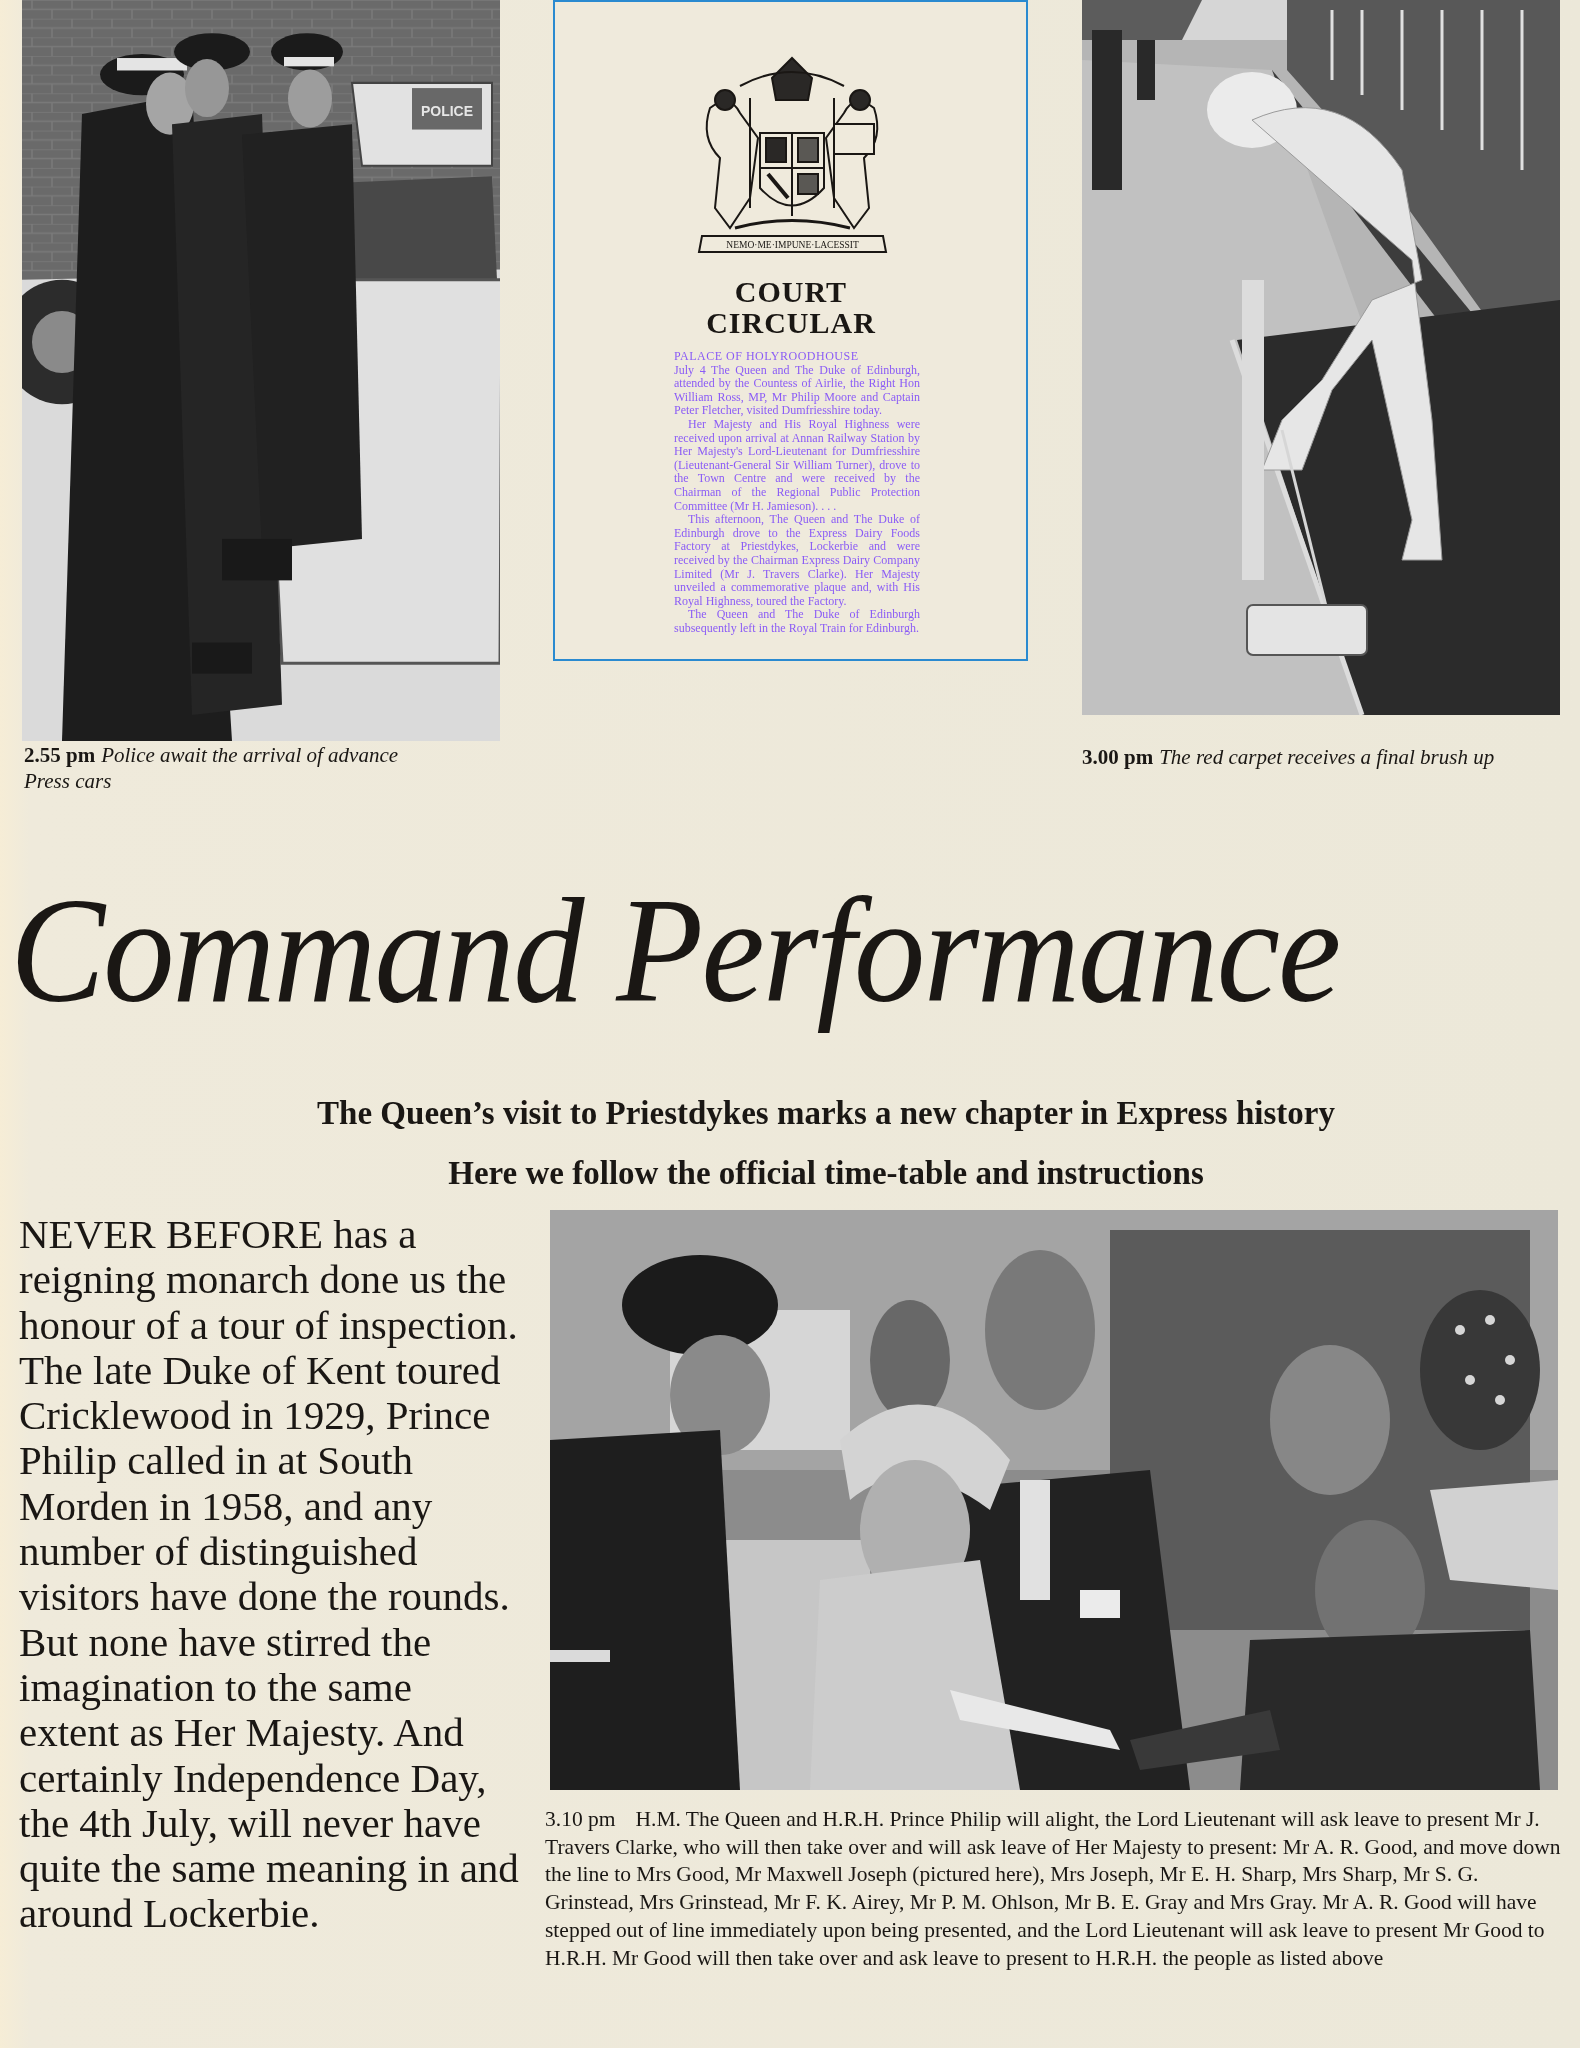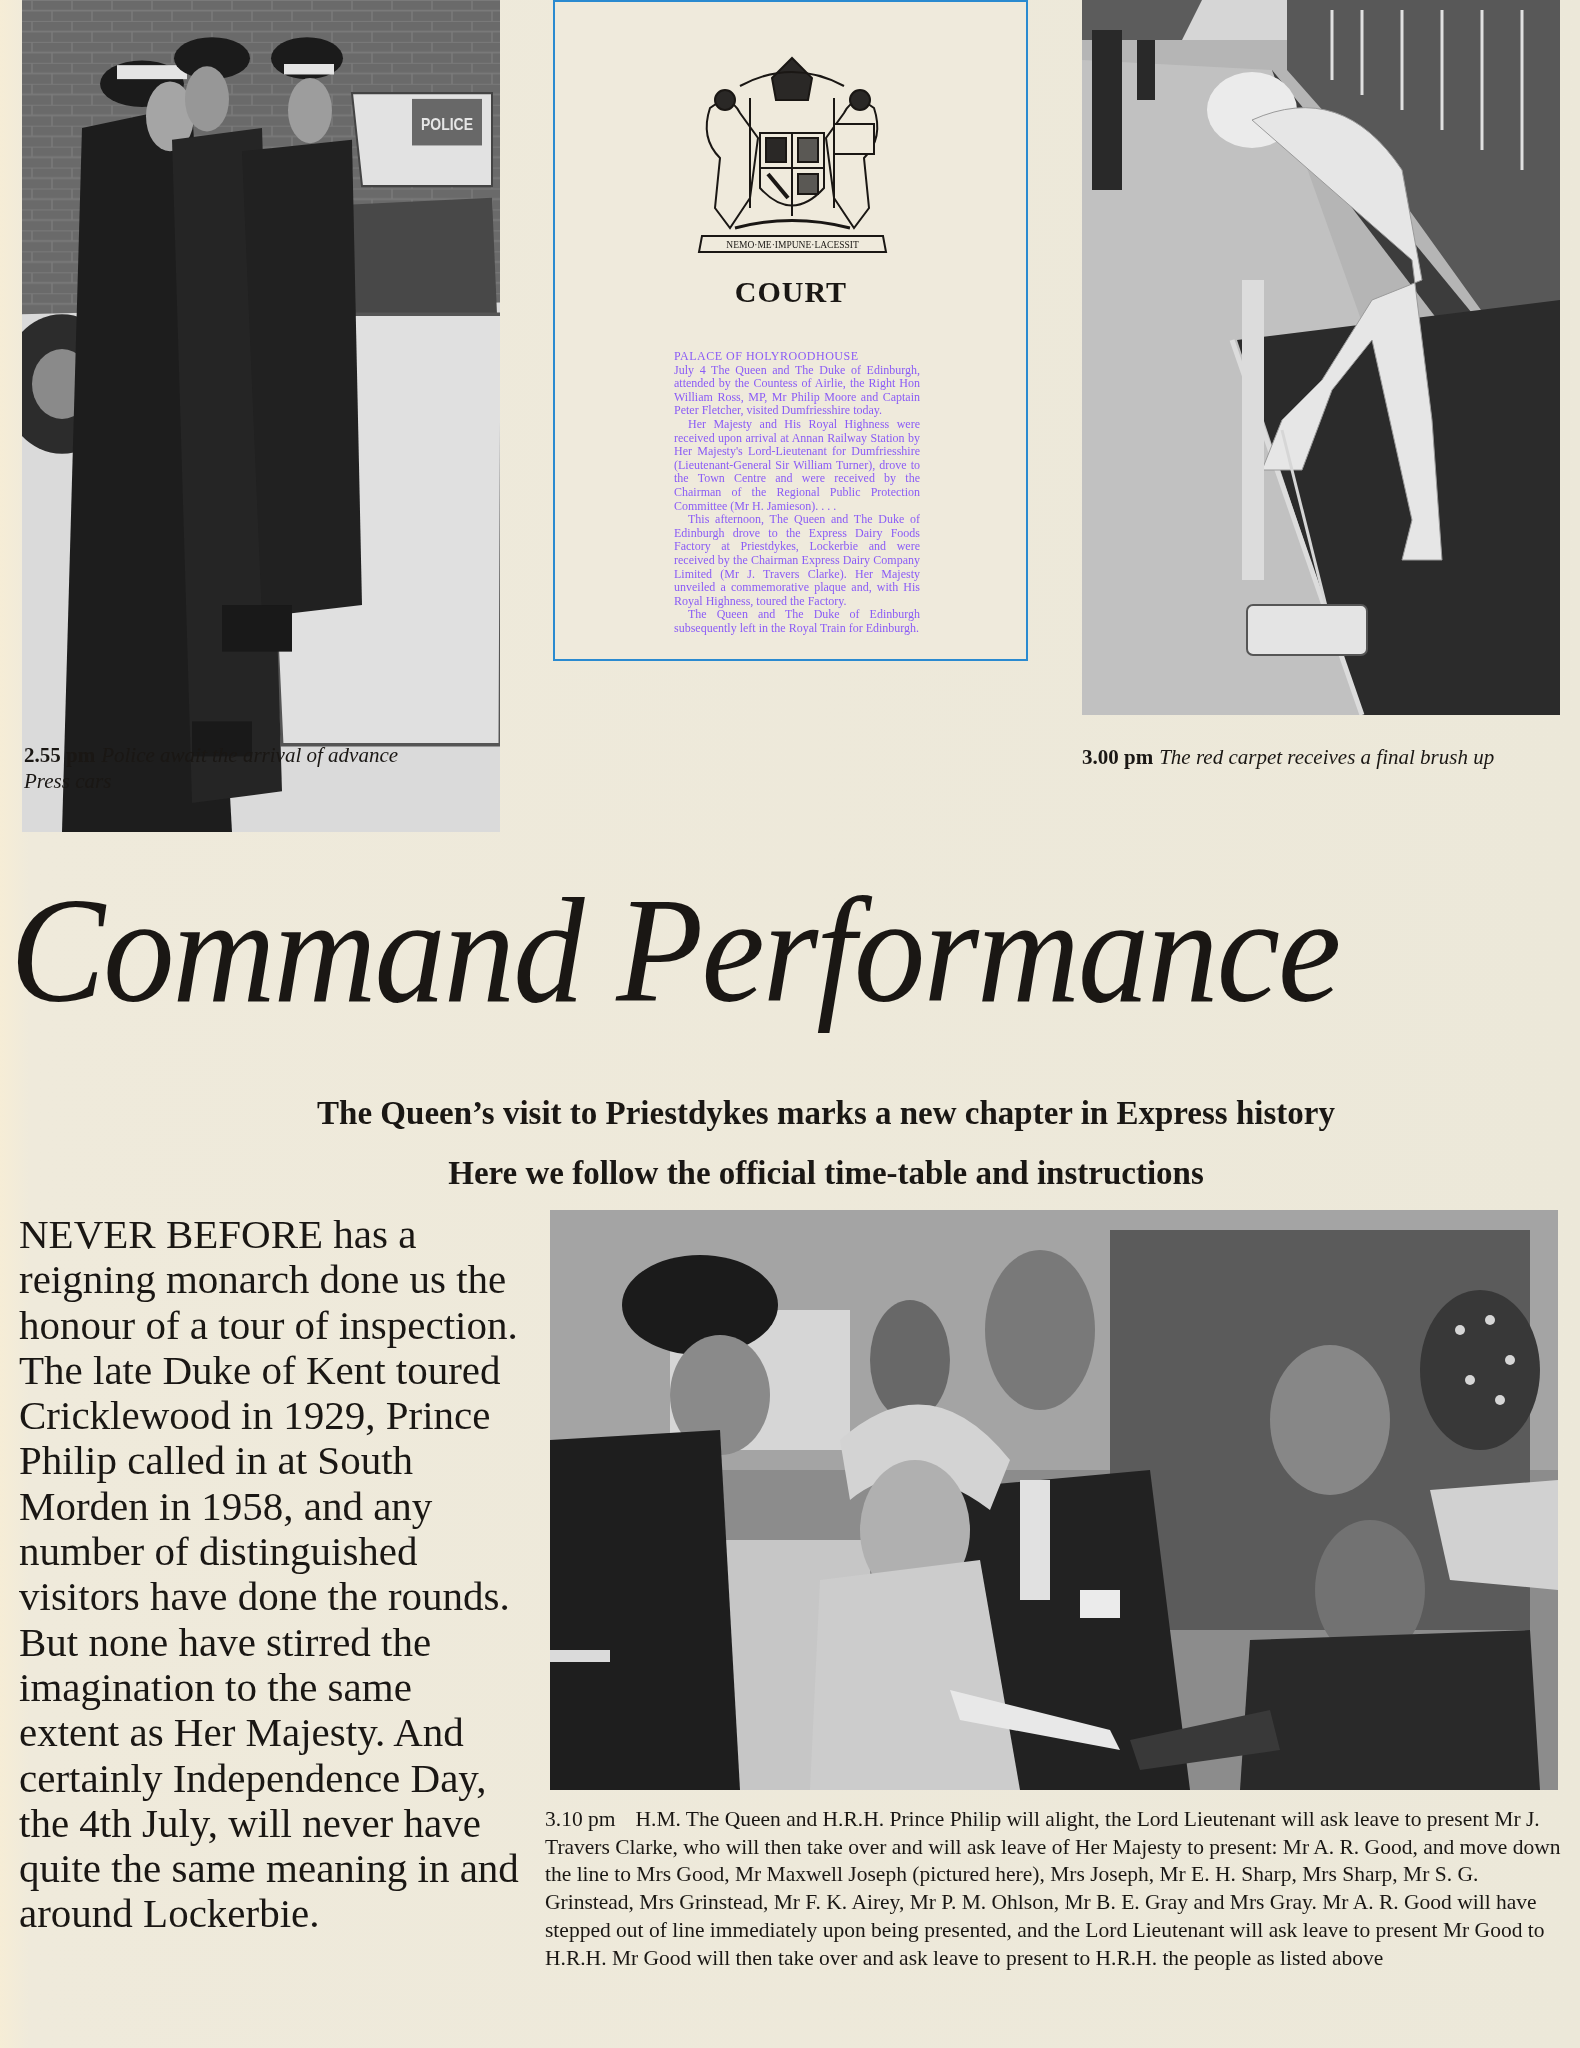--- a/index.html
+++ b/index.html
@@ -9,21 +9,21 @@
     font-family: "Liberation Serif", "DejaVu Serif", serif;
     color: #1a1714;
   }
   .photo {
     position: absolute; overflow: hidden;
     filter: grayscale(1);
   }
   .photo svg { width: 100%; height: 100%; display: block; }
 
   
-  #photo-police { left: 22px; top: 0; width: 478px; height: 832px; }
+  #photo-police { left: 22px; top: 0; width: 478px; height: 741px; }
   
   #photo-carpet { left: 1082px; top: 0; width: 478px; height: 715px; }
   
   #photo-royal { left: 550px; top: 1210px; width: 1008px; height: 580px; }
 
   .caption {
     position: absolute; font-size: 21px; line-height: 26px;
   }
   .caption .time { font-weight: bold; font-style: normal; margin-right: 6px; }
   .caption .desc { font-style: italic; }
@@ -146,20 +146,21 @@
       <rect x="154" y="86" width="40" height="30" fill="#efeadc"></rect>
 
       <path d="M55 190 Q112 175 170 190" stroke-width="3"></path>
 
       <path d="M22 198 L203 198 L206 214 L19 214 Z" fill="#efeadc"></path>
     </g>
     <text x="112.5" y="210" text-anchor="middle" font-size="9.5" font-family="Liberation Serif, serif" fill="#1a1714">NEMO·ME·IMPUNE·LACESSIT</text>
   </svg>
   <div id="court-title">
     <div>COURT</div>
+    <div>CIRCULAR</div>
   </div>
   <div id="court-body">
     <span class="heading">PALACE OF HOLYROODHOUSE</span>
     <p class="first">July 4 The Queen and The Duke of Edinburgh, attended by the Countess of Airlie, the Right Hon William Ross, MP, Mr Philip Moore and Captain Peter Fletcher, visited Dumfriesshire today.</p>
     <p>Her Majesty and His Royal Highness were received upon arrival at Annan Railway Station by Her Majesty's Lord-Lieutenant for Dumfriesshire (Lieutenant-General Sir William Turner), drove to the Town Centre and were received by the Chairman of the Regional Public Protection Committee (Mr H. Jamieson). . . .</p>
     <p>This afternoon, The Queen and The Duke of Edinburgh drove to the Express Dairy Foods Factory at Priestdykes, Lockerbie and were received by the Chairman Express Dairy Company Limited (Mr J. Travers Clarke). Her Majesty unveiled a commemorative plaque and, with His Royal Highness, toured the Factory.</p>
     <p>The Queen and The Duke of Edinburgh subsequently left in the Royal Train for Edinburgh.</p>
   </div>
 </div>
 

